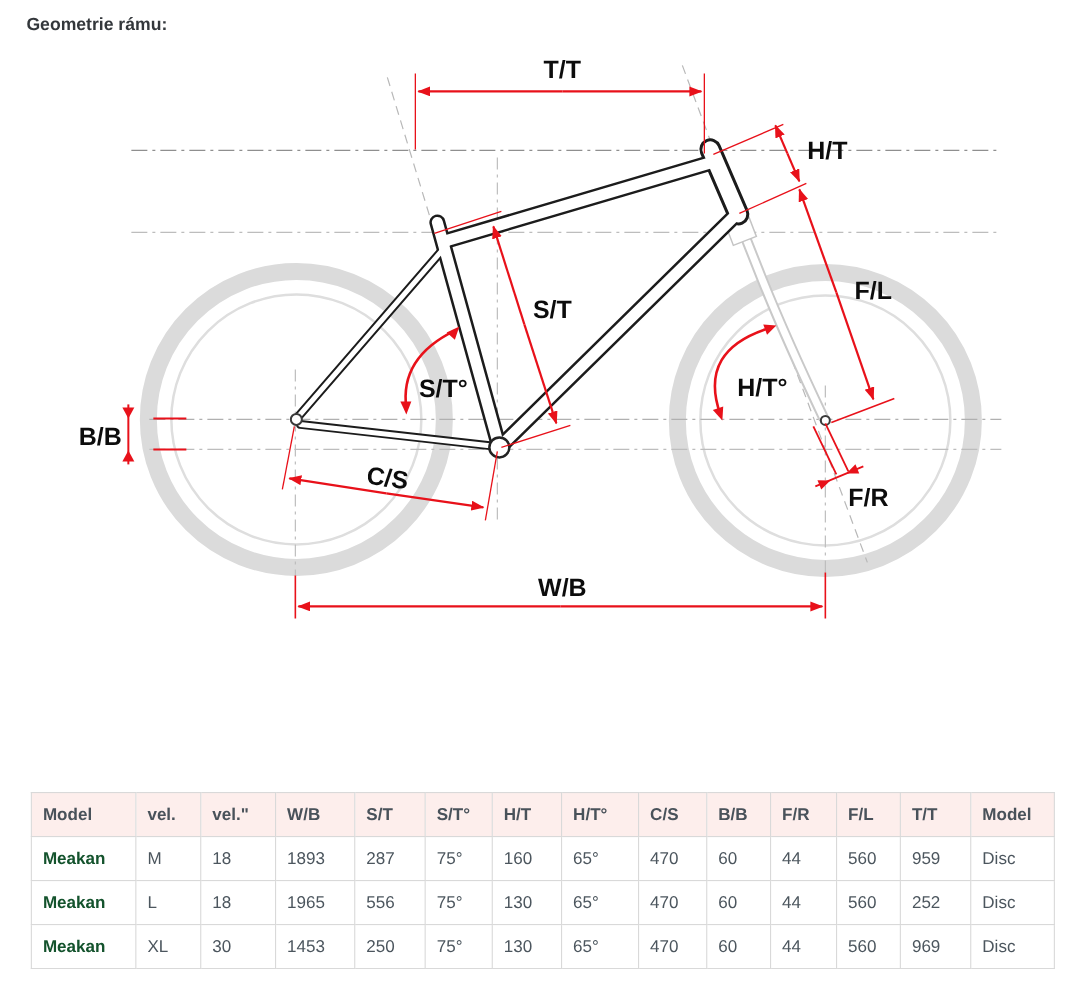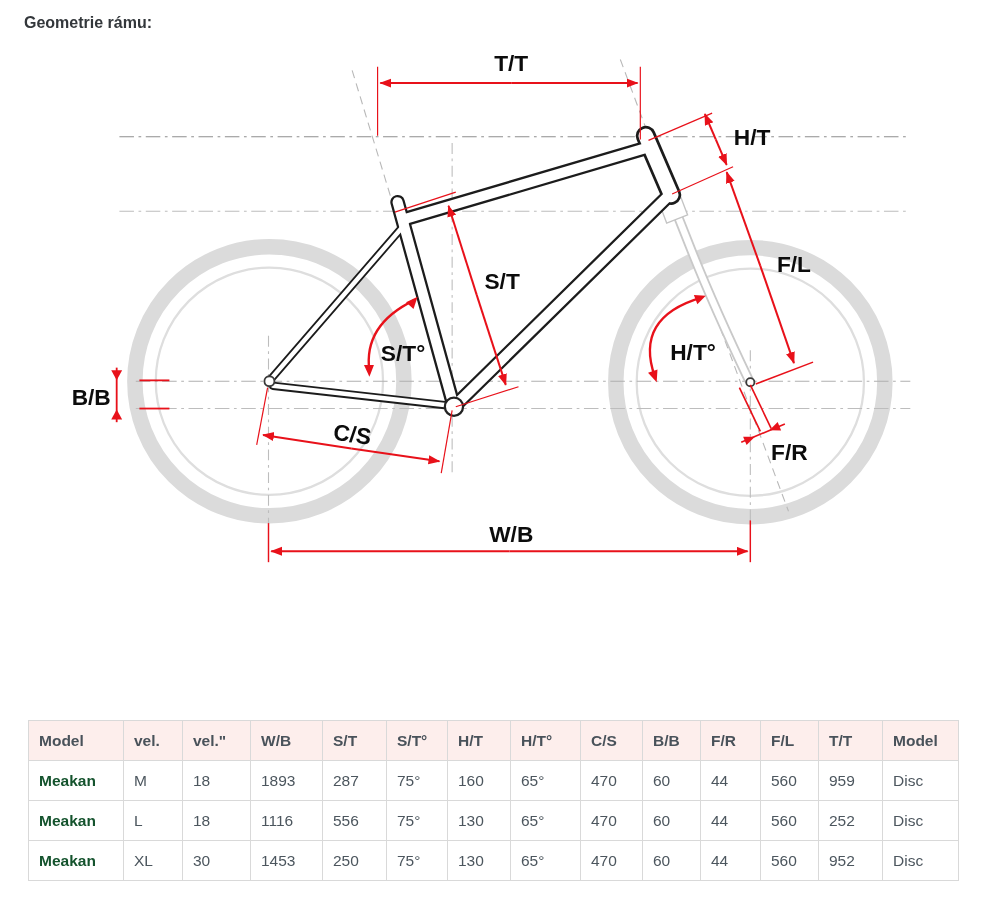--- a/index.html
+++ b/index.html
@@ -210,21 +210,21 @@
         <td>60</td>
         <td>44</td>
         <td>560</td>
         <td>959</td>
         <td>Disc</td>
       </tr>
       <tr>
         <td class="model-cell">Meakan</td>
         <td>L</td>
         <td>18</td>
-        <td>1116</td>
+        <td>1965</td>
         <td>556</td>
         <td>75°</td>
         <td>130</td>
         <td>65°</td>
         <td>470</td>
         <td>60</td>
         <td>44</td>
         <td>560</td>
         <td>252</td>
         <td>Disc</td>
@@ -235,18 +235,18 @@
         <td>30</td>
         <td>1453</td>
         <td>250</td>
         <td>75°</td>
         <td>130</td>
         <td>65°</td>
         <td>470</td>
         <td>60</td>
         <td>44</td>
         <td>560</td>
-        <td>952</td>
+        <td>969</td>
         <td>Disc</td>
       </tr>
     </tbody>
   </table>
 </div>
 
 </body></html>

